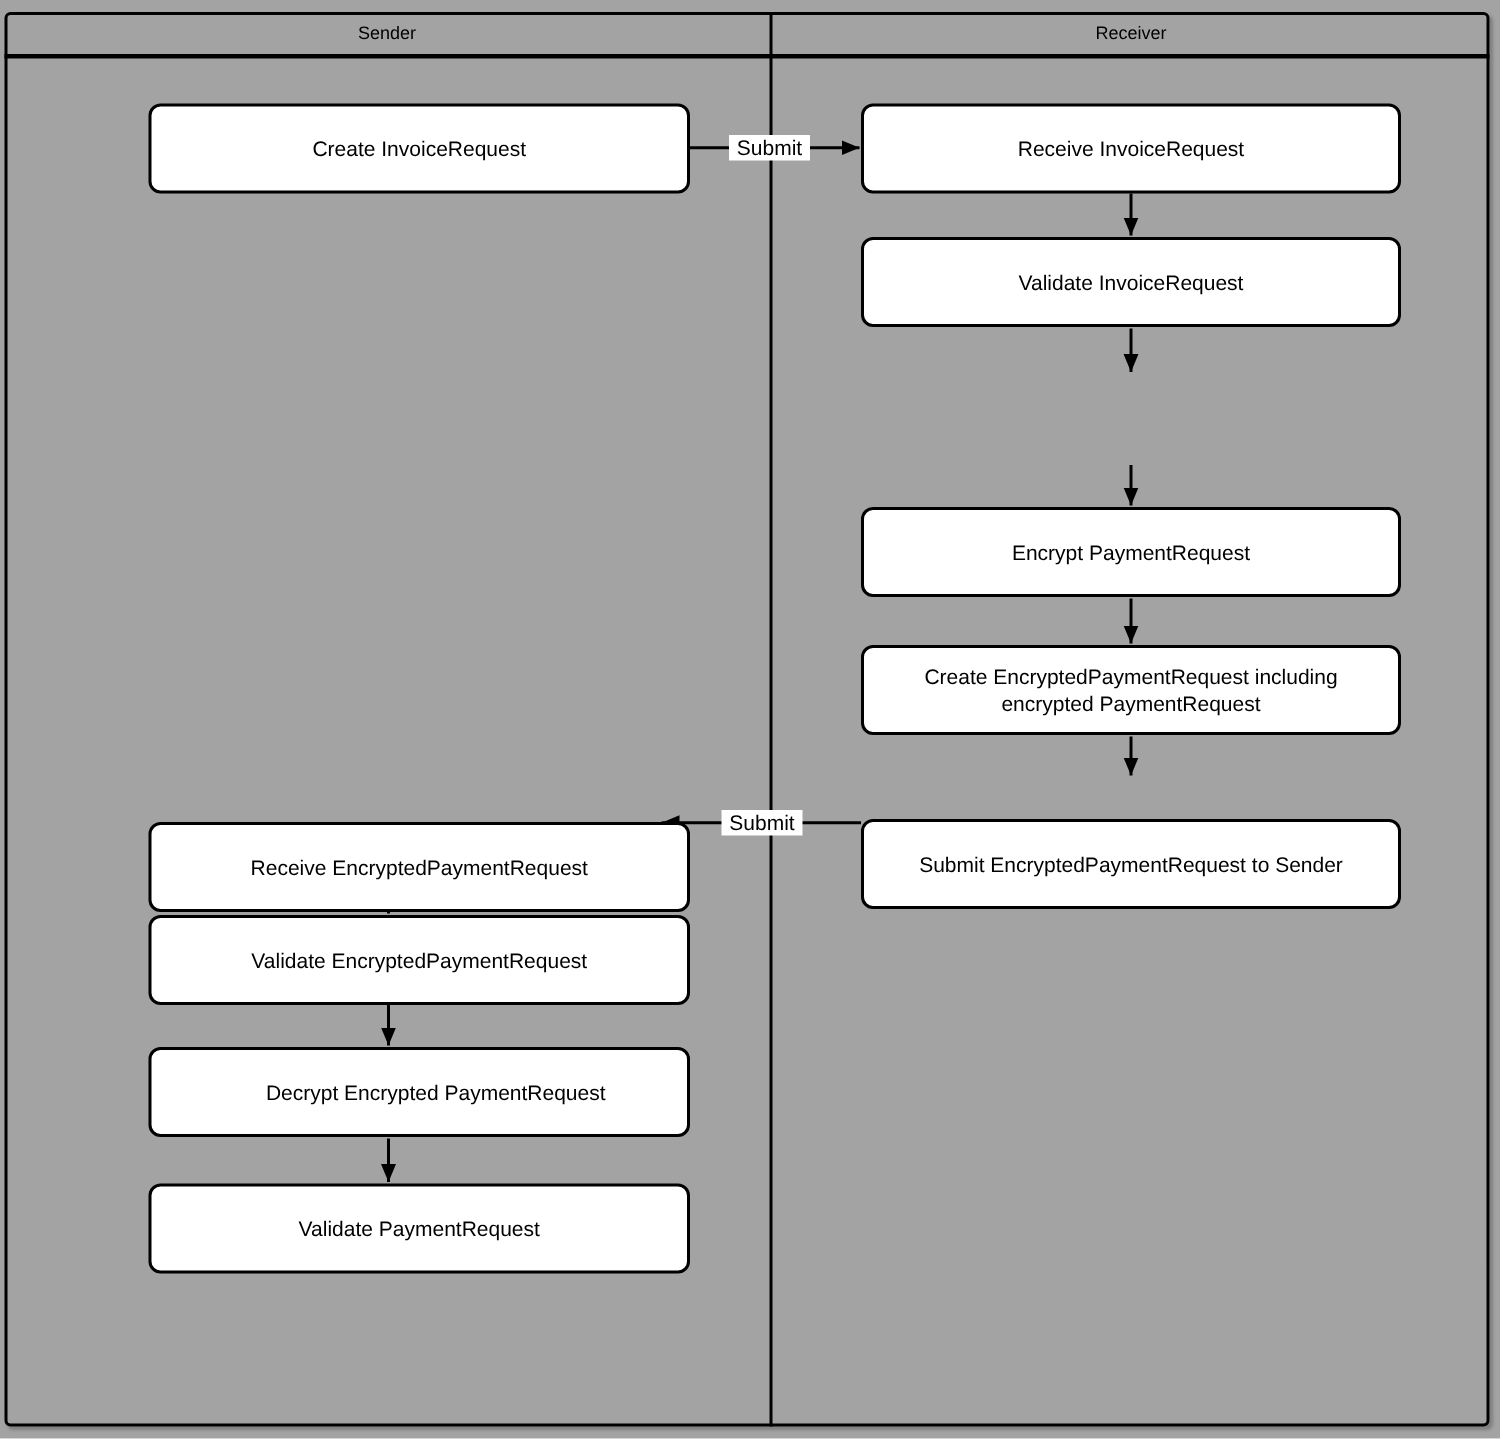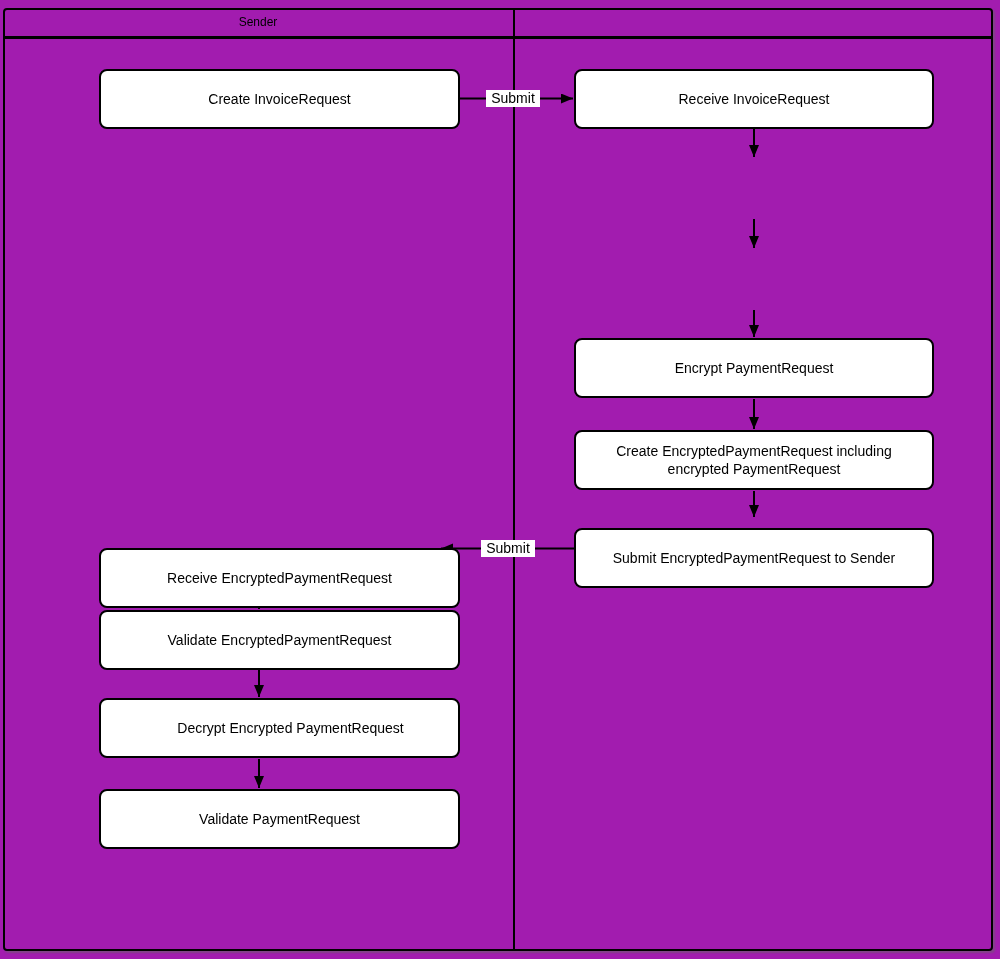--- a/index.html
+++ b/index.html
@@ -5,21 +5,21 @@
   html, body {
     margin: 0;
     padding: 0;
     background: #ffffff;
     font-family: "Liberation Sans", sans-serif;
   }
   .canvas {
     position: relative;
     width: 1000px;
     height: 959px;
-    background: #a21caf;
+    background: #a3a3a3;
     overflow: hidden;
   }
   .pool-border {
     position: absolute;
     left: 3px; top: 8px;
     width: 990px; height: 943px;
     border: 2px solid #000000;
     border-radius: 4px;
     box-sizing: border-box;
     background: transparent;
@@ -83,20 +83,21 @@
 </style>
 </head>
 <body>
 
 <div class="canvas">
 
   <div class="pool-border"></div>
   <div class="lane-header-sep"></div>
   <div class="lane-divider"></div>
   <div class="lane-title sender">Sender</div>
+  <div class="lane-title receiver">Receiver</div>
 
   <svg class="arrow-layer" viewBox="0 0 1000 959" xmlns="http://www.w3.org/2000/svg">
     <defs>
       <marker id="arrowhead" markerUnits="userSpaceOnUse" markerWidth="13" markerHeight="11" refX="12" refY="5" orient="auto">
         <path d="M0,0 L12,5 L0,10 Z" fill="#000000"></path>
       </marker>
     </defs>
 
     <line x1="440" y1="98.5" x2="573" y2="98.5" marker-end="url(#arrowhead)"></line>
     <rect x="486" y="90" width="54" height="17" fill="#ffffff"></rect>
@@ -117,17 +118,18 @@
     <line x1="259" y1="759" x2="259" y2="788" marker-end="url(#arrowhead)"></line>
   </svg>
 
   <div class="step-box lane-sender-box" style="top:69px;">Create InvoiceRequest</div>
   <div class="step-box lane-sender-box" style="top:548px;">Receive EncryptedPaymentRequest</div>
   <div class="step-box lane-sender-box" style="top:610px;">Validate EncryptedPaymentRequest</div>
   <div class="step-box lane-sender-box" style="top:698px;padding-left:34px;">Decrypt Encrypted PaymentRequest</div>
   <div class="step-box lane-sender-box" style="top:789px;">Validate PaymentRequest</div>
 
   <div class="step-box lane-receiver-box" style="top:69px;">Receive InvoiceRequest</div>
+  <div class="step-box lane-receiver-box" style="top:158px;">Validate InvoiceRequest</div>
   <div class="step-box lane-receiver-box" style="top:338px;">Encrypt PaymentRequest</div>
   <div class="step-box lane-receiver-box" style="top:430px;">Create EncryptedPaymentRequest including encrypted PaymentRequest</div>
-  <div class="step-box lane-receiver-box" style="top:528px;">Submit EncryptedPaymentRequest to Sender</div>
+  <div class="step-box lane-receiver-box" style="top:546px;">Submit EncryptedPaymentRequest to Sender</div>
 
 </div>
 
 </body></html>

